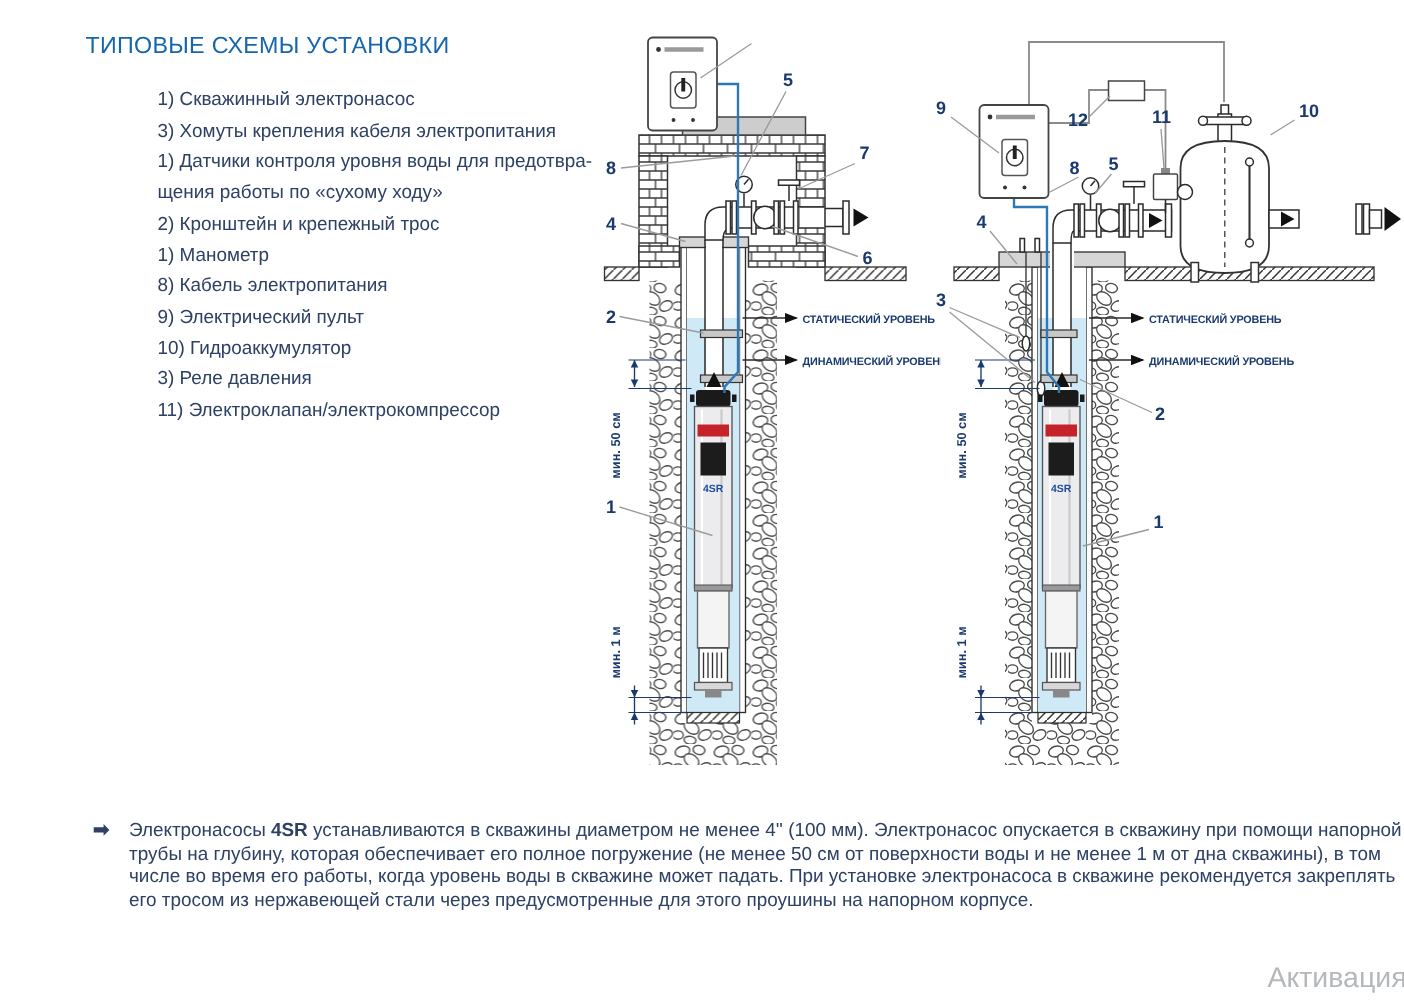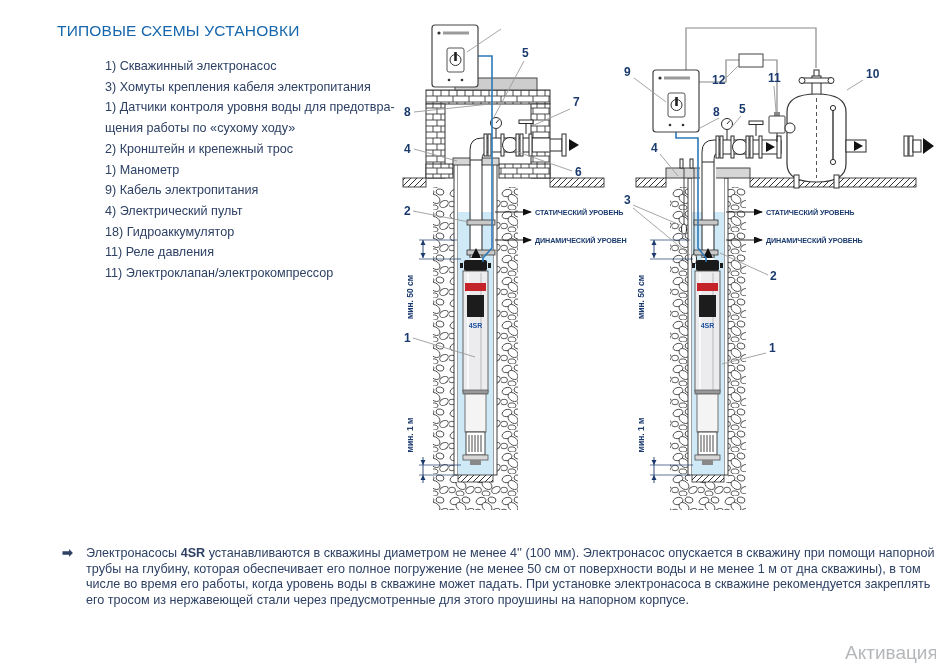--- a/index.html
+++ b/index.html
@@ -31,24 +31,24 @@
 
   <div class="title">ТИПОВЫЕ СХЕМЫ УСТАНОВКИ</div>
 
   <div class="legend">
     <div class="legend-item">1) Скважинный электронасос</div>
     <div class="legend-item">3) Хомуты крепления кабеля электропитания</div>
     <div class="legend-item">1) Датчики контроля уровня воды для предотвра-
 щения работы по «сухому ходу»</div>
     <div class="legend-item">2) Кронштейн и крепежный трос</div>
     <div class="legend-item">1) Манометр</div>
-    <div class="legend-item">9) Кабель электропитания</div>
-    <div class="legend-item">4) Электрический пульт</div>
-    <div class="legend-item">18) Гидроаккумулятор</div>
-    <div class="legend-item">11) Реле давления</div>
+    <div class="legend-item">8) Кабель электропитания</div>
+    <div class="legend-item">9) Электрический пульт</div>
+    <div class="legend-item">10) Гидроаккумулятор</div>
+    <div class="legend-item">3) Реле давления</div>
     <div class="legend-item">11) Электроклапан/электрокомпрессор</div>
   </div>
 
   <svg style="left:397px;top:12px;" width="230" height="505" viewBox="0 0 230 505">
     <defs>
       <pattern id="pBrick" patternUnits="userSpaceOnUse" width="16" height="12">
         <rect width="16" height="12" fill="#fff"></rect>
         <path d="M0,0 H16 M0,6 H16 M0,12 H16 M8,0 V6 M4,6 V12 M12,6 V12" stroke="#3a3a3a" stroke-width="0.9" fill="none"></path>
       </pattern>
       <pattern id="pStone" patternUnits="userSpaceOnUse" width="26" height="22">

